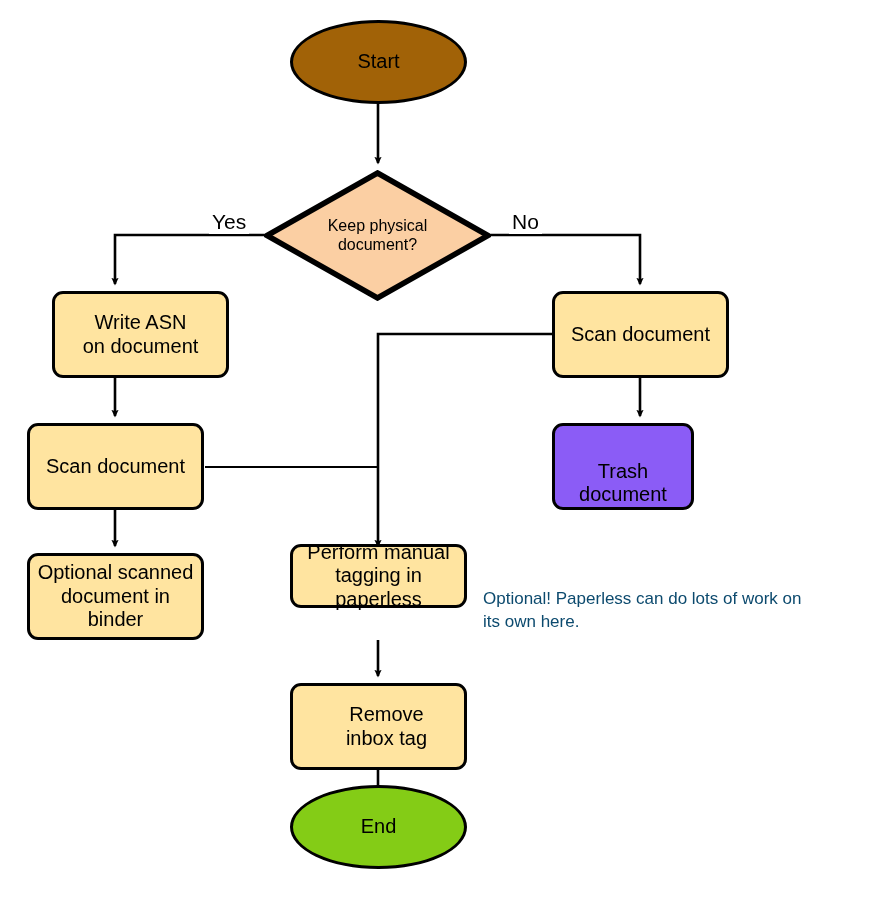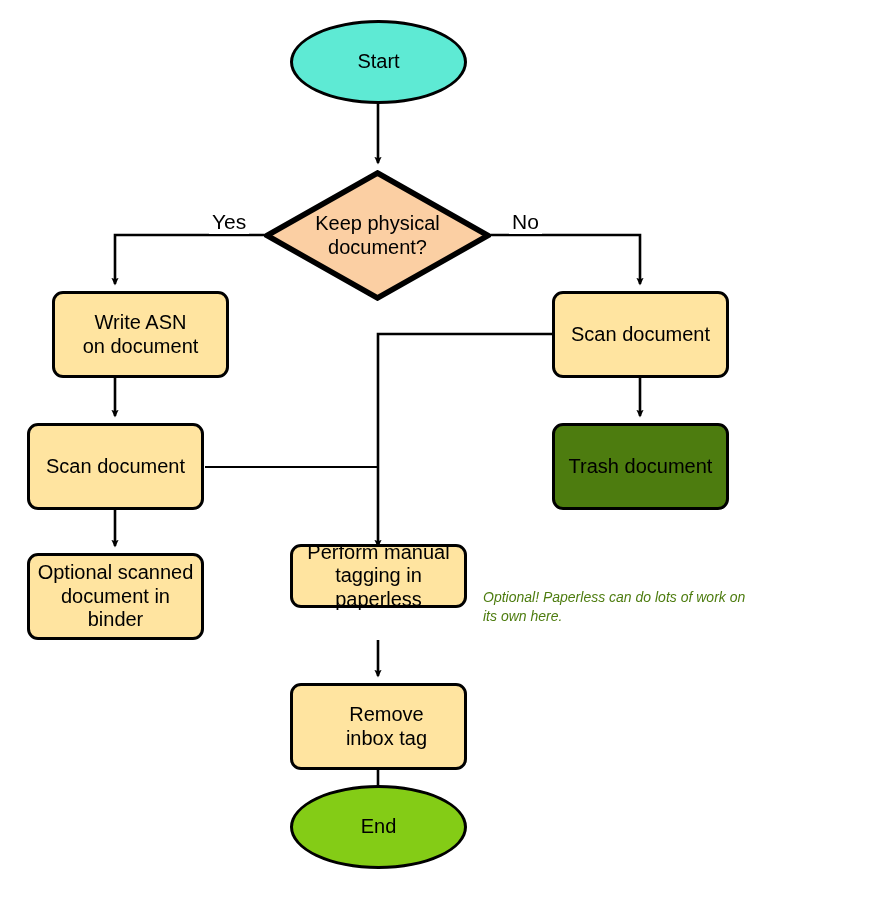--- a/index.html
+++ b/index.html
@@ -41,21 +41,21 @@
     border: 3px solid #000000;
     border-radius: 11px;
     font-size: 20px;
   }
   .node-terminal {
     border: 3.5px solid #000000;
     border-radius: 50%;
     font-size: 20px;
   }
   .node-decision {
-    font-size: 20px;
+    font-size: 16px;
     background: transparent;
     border: none;
   }
   .decision-shape {
     position: absolute;
     left: 0;
     top: 0;
     width: 100%;
     height: 100%;
   }
@@ -67,23 +67,22 @@
   .edge-label {
     position: absolute;
     font-size: 21px;
     color: #000000;
     background: #ffffff;
     padding: 0 3px;
     white-space: nowrap;
   }
   .annotation {
     position: absolute;
-    font-style: italic;
-    font-size: 14px;
-    color: #4d7c0f;
+    font-size: 17px;
+    color: #0c4a6e;
     line-height: 1.35;
     white-space: pre-line;
   }
 </style>
 </head>
 <body>
 
 <div id="flowchart-root">
 
   <svg id="edges-layer" viewBox="0 0 888 907" xmlns="http://www.w3.org/2000/svg">
@@ -107,21 +106,21 @@
 
     <path d="M552,334 L378,334 L378,546" stroke="#000000" stroke-width="2.6" fill="none" marker-end="url(#arrow)"></path>
 
     <path d="M205,467 L378,467" stroke="#000000" stroke-width="2.2" fill="none"></path>
 
     <path d="M378,640 L378,676" stroke="#000000" stroke-width="2.6" fill="none" marker-end="url(#arrow)"></path>
 
     <path d="M378,770 L378,810" stroke="#000000" stroke-width="2.6" fill="none" marker-end="url(#arrow)"></path>
   </svg>
 
-  <div class="node node-terminal" style="left:290px; top:20px; width:177px; height:84px; background:#5eead4;">
+  <div class="node node-terminal" style="left:290px; top:20px; width:177px; height:84px; background:#a16207;">
     <span>Start</span>
   </div>
 
   <div class="node node-decision" style="left:264px; top:170px; width:227px; height:131px;">
     <svg class="decision-shape" viewBox="0 0 227 131" preserveAspectRatio="none" xmlns="http://www.w3.org/2000/svg">
       <polygon points="113.5,3 224,65.5 113.5,128 3,65.5" fill="#fbcfa3" stroke="#000000" stroke-width="5.5" stroke-linejoin="miter"></polygon>
     </svg>
     <span class="decision-label">Keep physical
 document?</span>
   </div>
@@ -141,21 +140,21 @@
   <div class="node node-process" style="left:27px; top:553px; width:177px; height:87px; background:#ffe4a0;">
     <span>Optional scanned
 document in
 binder</span>
   </div>
 
   <div class="node node-process" style="left:552px; top:291px; width:177px; height:87px; background:#ffe4a0;">
     <span>Scan document</span>
   </div>
 
-  <div class="node node-process" style="left:552px; top:423px; width:177px; height:87px; background:#4d7c0f;">
+  <div class="node node-process" style="left:552px; top:423px; width:142px; height:87px; background:#8b5cf6;align-items:flex-end;">
     <span>Trash document</span>
   </div>
 
   <div class="node node-process" style="left:290px; top:544px; width:177px; height:64px; background:#ffe4a0;">
     <span>Perform manual
 tagging in
 paperless</span>
   </div>
 
   <div class="node node-process" style="left:290px; top:683px; width:177px; height:87px; background:#ffe4a0;padding-left:16px;">

